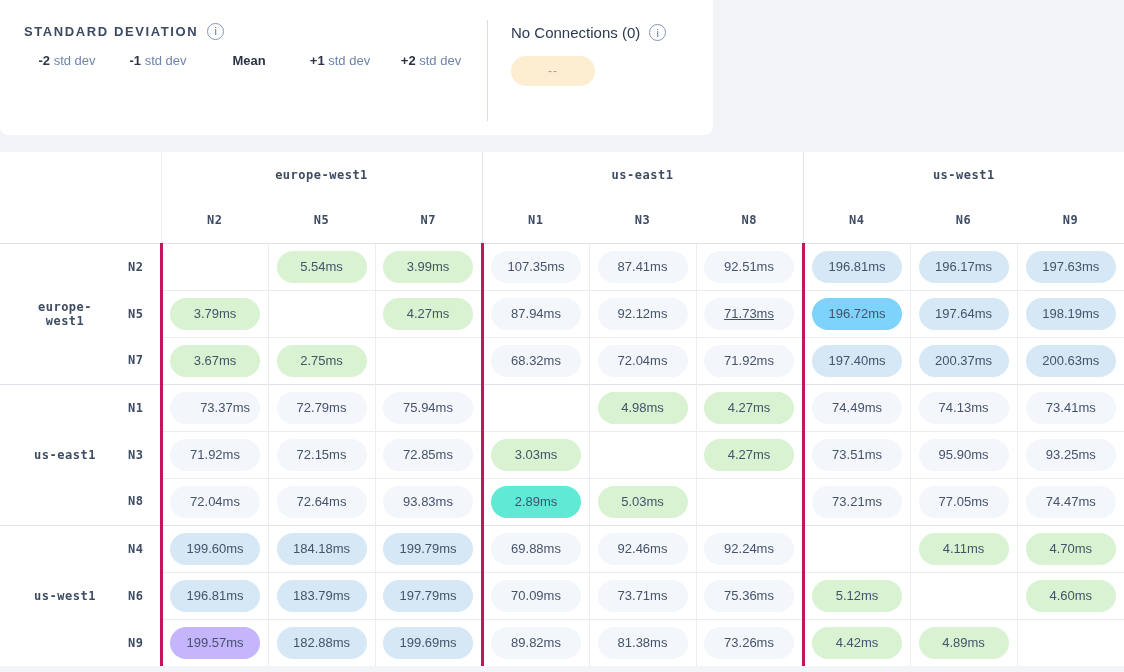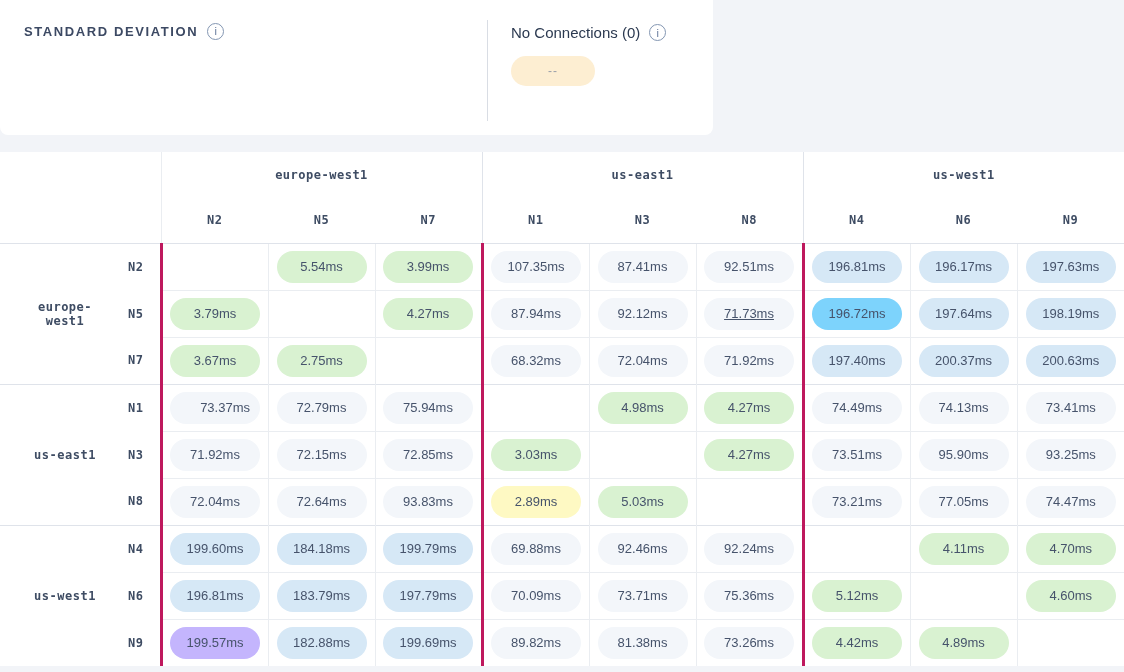--- a/index.html
+++ b/index.html
@@ -53,20 +53,27 @@
 </style>
 </head>
 <body>
 
 <div class="legend-card">
   <div class="std-section">
     <div class="sec-title-row">
       <span class="sec-title">STANDARD DEVIATION</span>
       <span class="info-icon">i</span>
     </div>
+    <div class="label-row">
+        <span class="legend-label"><b>-2</b> std dev</span>
+        <span class="legend-label"><b>-1</b> std dev</span>
+        <span class="legend-label"><b>Mean</b></span>
+        <span class="legend-label"><b>+1</b> std dev</span>
+        <span class="legend-label"><b>+2</b> std dev</span>
+      </div>
   </div>
   <div class="card-divider"></div>
   <div class="noconn-section">
     <div class="noconn-title-row">
       <span class="noconn-title">No Connections (0)</span>
       <span class="info-icon">i</span>
     </div>
     <div class="noconn-pill" style="background: rgb(253, 238, 210);">--</div>
   </div>
 </div>
@@ -166,21 +173,21 @@
           <td class="cell"><span class="pill" style="background: rgb(217, 242, 209);">4.27ms</span></td>
           <td class="cell group-start"><span class="pill" style="background: rgb(243, 246, 250);">73.51ms</span></td>
           <td class="cell"><span class="pill" style="background: rgb(243, 246, 250);">95.90ms</span></td>
           <td class="cell"><span class="pill" style="background: rgb(243, 246, 250);">93.25ms</span></td>
         </tr>
         <tr class="sub-row">
           <th class="mono-h node-v">N8</th>
           <td class="cell group-start"><span class="pill" style="background: rgb(243, 246, 250);">72.04ms</span></td>
           <td class="cell"><span class="pill" style="background: rgb(243, 246, 250);">72.64ms</span></td>
           <td class="cell"><span class="pill" style="background: rgb(243, 246, 250);">93.83ms</span></td>
-          <td class="cell group-start"><span class="pill" style="background: #fef9c3;">2.89ms</span></td>
+          <td class="cell group-start"><span class="pill" style="background: #5eead4;">2.89ms</span></td>
           <td class="cell"><span class="pill" style="background: rgb(217, 242, 209);">5.03ms</span></td>
           <td class="cell"></td>
           <td class="cell group-start"><span class="pill" style="background: rgb(243, 246, 250);">73.21ms</span></td>
           <td class="cell"><span class="pill" style="background: rgb(243, 246, 250);">77.05ms</span></td>
           <td class="cell"><span class="pill" style="background: rgb(243, 246, 250);">74.47ms</span></td>
         </tr>
         <tr class="group-first">
           <th class="mono-h region-v" rowspan="3">us-west1</th>
           <th class="mono-h node-v">N4</th>
           <td class="cell group-start"><span class="pill" style="background: rgb(214, 232, 246);">199.60ms</span></td>

